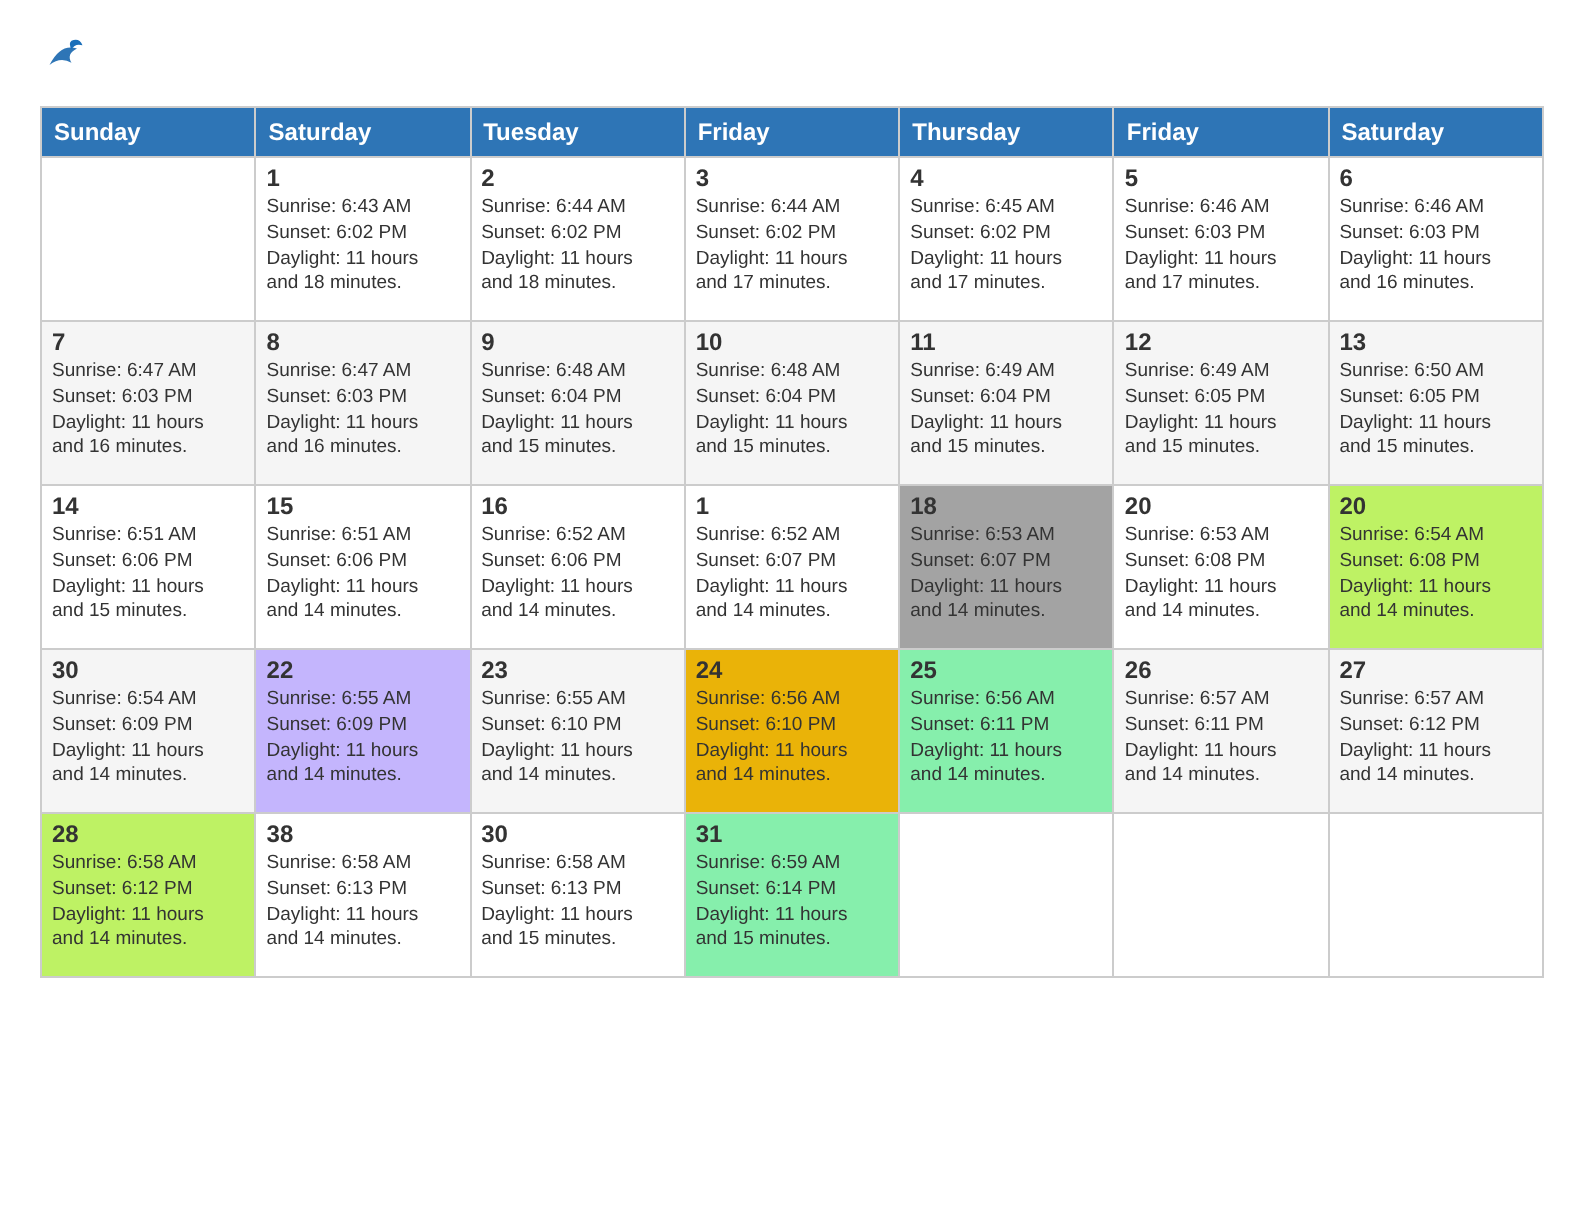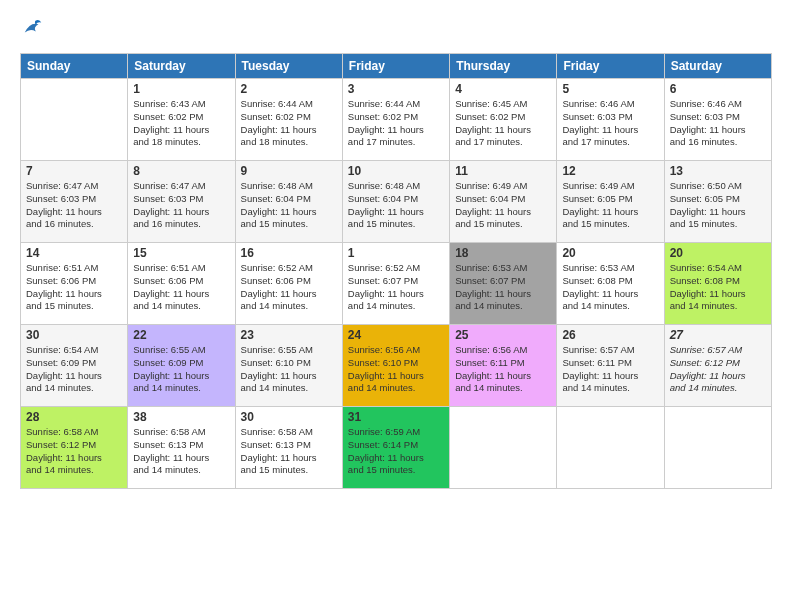--- a/index.html
+++ b/index.html
@@ -304,35 +304,35 @@
 Daylight: 11 hours
 and 14 minutes.</div>
           </td>
           <td style="background-color: #eab308;">
             <span class="day-num">24</span>
             <div class="day-info" style="white-space: pre-line;">Sunrise: 6:56 AM
 Sunset: 6:10 PM
 Daylight: 11 hours
 and 14 minutes.</div>
           </td>
-          <td style="background-color: #f0abfc; margin-top: 28px;">
+          <td style="background-color: #86efac; margin-top: 28px;">
             <span class="day-num">25</span>
             <div class="day-info" style="white-space: pre-line;">Sunrise: 6:56 AM
 Sunset: 6:11 PM
 Daylight: 11 hours
 and 14 minutes.</div>
           </td>
           <td style="background-color: rgb(245, 245, 245);">
             <span class="day-num">26</span>
             <div class="day-info" style="white-space: pre-line;">Sunrise: 6:57 AM
 Sunset: 6:11 PM
 Daylight: 11 hours
 and 14 minutes.</div>
           </td>
-          <td style="background-color: rgb(245, 245, 245); font-style: italic;">
+          <td style="background-color: rgb(245, 245, 245);">
             <span class="day-num">27</span>
             <div class="day-info" style="white-space: pre-line;">Sunrise: 6:57 AM
 Sunset: 6:12 PM
 Daylight: 11 hours
 and 14 minutes.</div>
           </td>
         </tr>
         <tr>
           <td style="background-color: #bef264;">
             <span class="day-num">28</span>
@@ -348,21 +348,21 @@
 Daylight: 11 hours
 and 14 minutes.</div>
           </td>
           <td style="background-color: rgb(255, 255, 255);">
             <span class="day-num">30</span>
             <div class="day-info" style="white-space: pre-line;">Sunrise: 6:58 AM
 Sunset: 6:13 PM
 Daylight: 11 hours
 and 15 minutes.</div>
           </td>
-          <td style="background-color: #22c55e;">
+          <td style="background-color: #86efac;">
             <span class="day-num">31</span>
             <div class="day-info" style="white-space: pre-line;">Sunrise: 6:59 AM
 Sunset: 6:14 PM
 Daylight: 11 hours
 and 15 minutes.</div>
           </td>
           <td class="empty-cell"></td>
           <td class="empty-cell"></td>
           <td class="empty-cell"></td>
         </tr>

